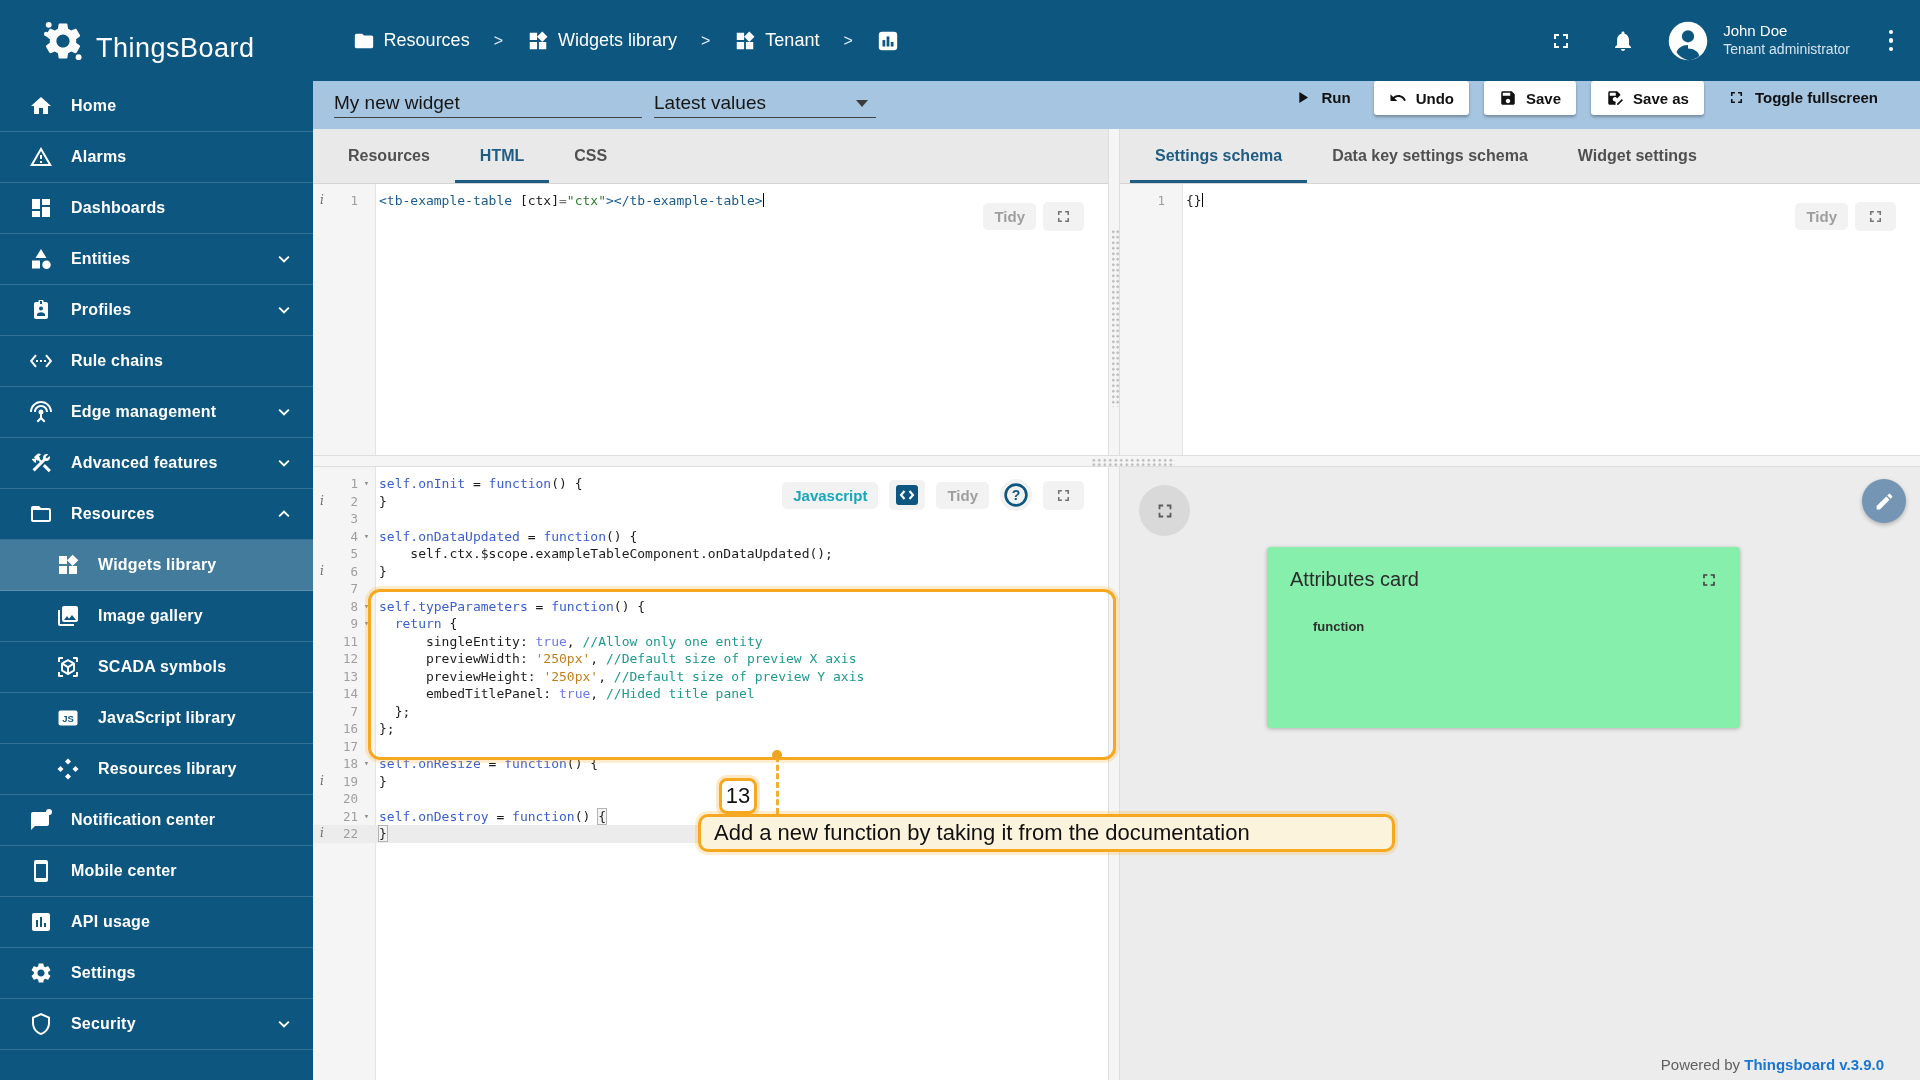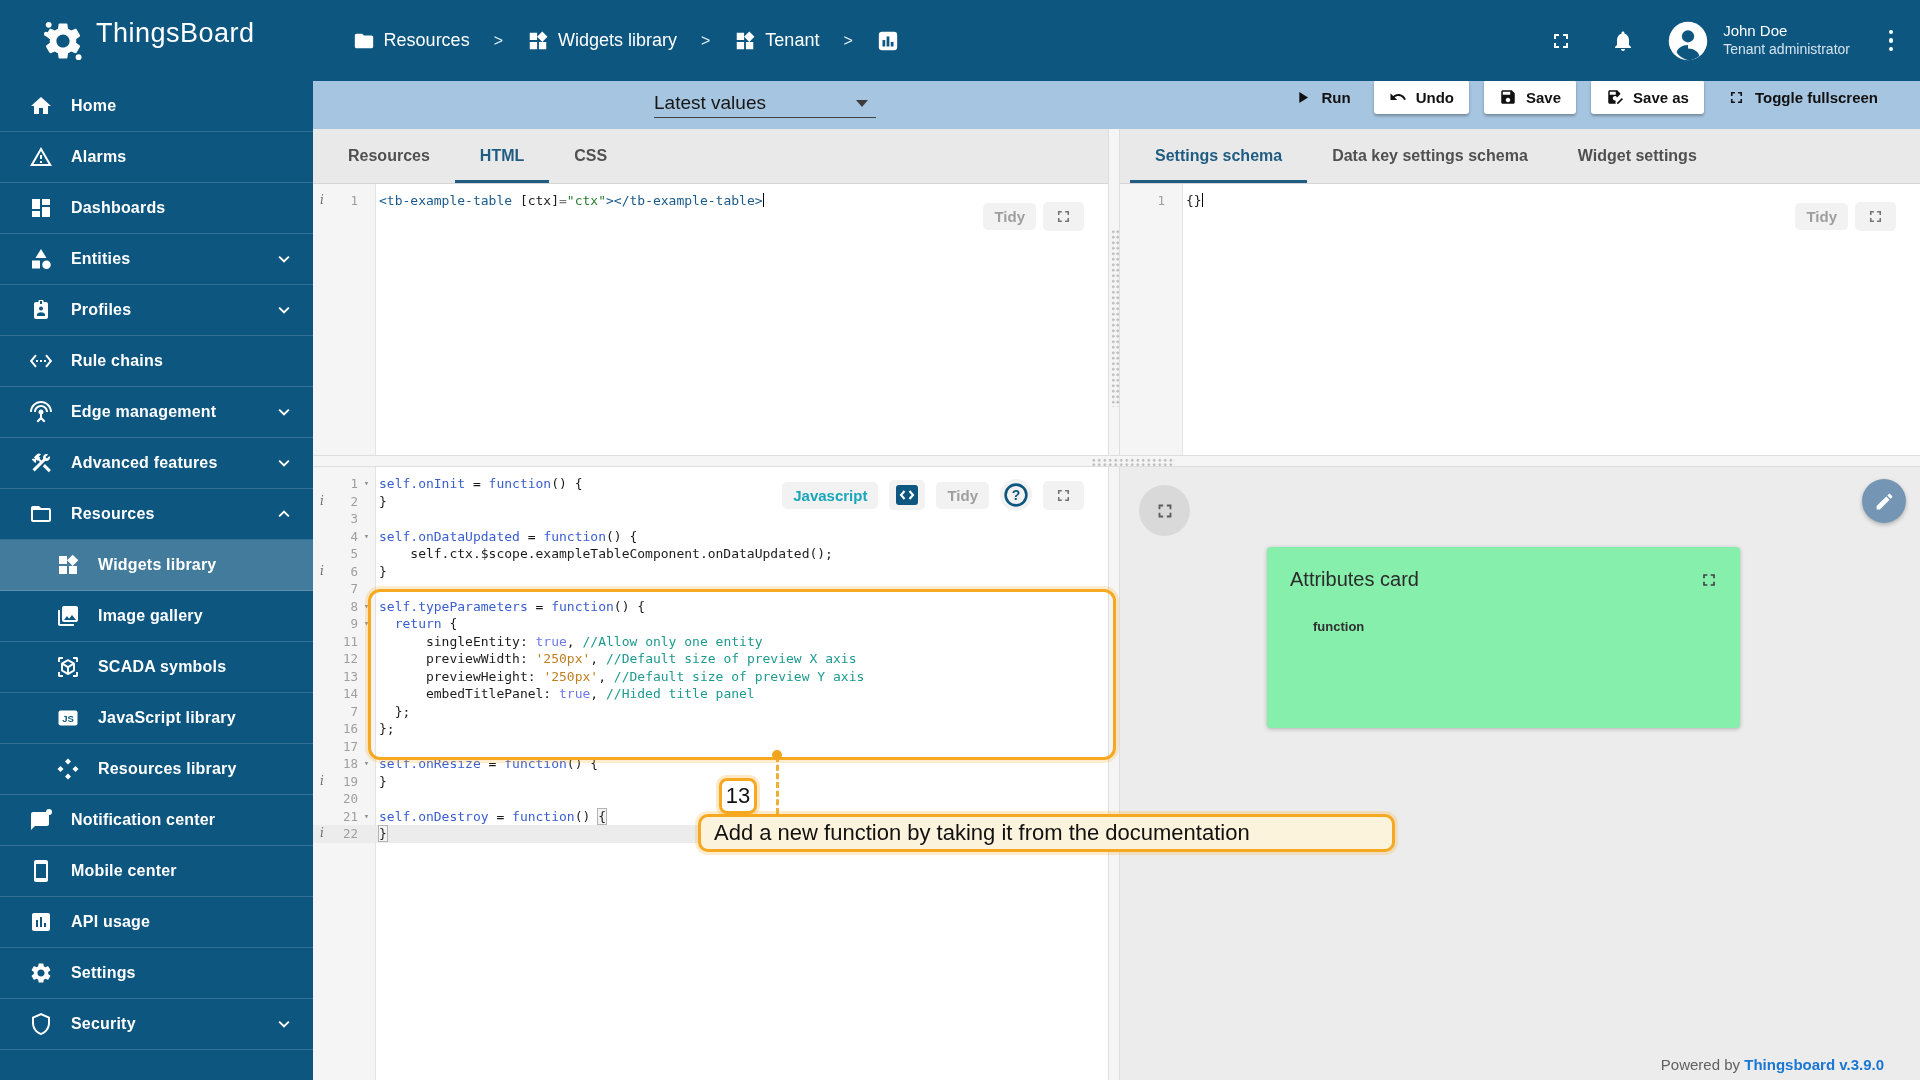--- a/index.html
+++ b/index.html
@@ -1,21 +1,21 @@
 <!DOCTYPE html>
 <html><head>
 <meta charset="utf-8">
 <style>
   html,body{margin:0;padding:0;}
   body{width:1920px;height:1080px;position:relative;overflow:hidden;background:#fff;
        font-family:"Liberation Sans","DejaVu Sans",sans-serif;-webkit-font-smoothing:antialiased;}
 
   
   #header{position:absolute;left:0;top:0;width:1920px;height:81px;background:#0d5680;display:flex;align-items:center;color:#fff;z-index:10;}
-  .logo{display:flex;align-items:flex-start;gap:10px;margin-left:40px;cursor:pointer;}
+  .logo{display:flex;align-items:flex-end;gap:10px;margin-left:40px;cursor:pointer;}
   .logo-icon{width:46px;height:46px;display:flex;align-items:center;justify-content:center;color:#fff;}
   .logo-icon svg{width:44px;height:44px;}
   .logo-text{font-size:27px;font-weight:500;letter-spacing:.5px;}
   #breadcrumbs{display:flex;align-items:center;margin-left:92px;font-size:18px;gap:6px;}
   .crumb{display:flex;align-items:center;gap:9px;padding:4px 6px;cursor:pointer;}
   .crumb .icon svg{width:22px;height:22px;display:block;}
   .crumb-sep{margin:0 12px;font-size:16px;color:#e8f1f8;}
   .header-right{position:absolute;right:14px;top:0;height:81px;display:flex;align-items:center;}
   .hdr-icon-btn{width:40px;height:40px;display:flex;align-items:center;justify-content:center;cursor:pointer;color:#fff;}
   .hdr-icon-btn svg{width:24px;height:24px;}
@@ -41,21 +41,21 @@
   .side-item .chev svg{width:22px;height:22px;display:block;}
 
   
   #toolbar{position:absolute;left:313px;top:81px;right:0;height:48px;background:#a6c5e0;z-index:8;}
   #widget-title-input{position:absolute;left:21px;top:8px;width:308px;height:28px;background:transparent;border:none;
       border-bottom:1.6px solid #424242;font-size:19px;color:#161616;outline:none;padding:0;font-family:inherit;}
   #widget-type-select{position:absolute;left:341px;top:8px;width:222px;height:28px;border-bottom:1.6px solid #424242;
       font-size:19px;color:#161616;display:flex;align-items:center;cursor:pointer;}
   #widget-type-select .sel-caret{margin-left:auto;margin-right:8px;width:0;height:0;border-left:6px solid transparent;
       border-right:6px solid transparent;border-top:7px solid #3c3c3c;}
-  .toolbar-actions{position:absolute;right:34px;top:0;height:32px;display:flex;align-items:center;gap:15px;}
+  .toolbar-actions{position:absolute;right:34px;top:0;height:32px;display:flex;gap:15px;}
   .flat-btn{display:flex;align-items:center;gap:9px;font-size:15px;font-weight:700;color:#111;background:transparent;
       border:none;cursor:pointer;padding:6px 8px;font-family:inherit;}
   .flat-btn svg{width:19px;height:19px;}
   .raised-btn{display:flex;align-items:center;gap:9px;font-size:15px;font-weight:700;color:#111;background:#fff;
       border:none;border-radius:3px;height:34px;padding:0 15px;cursor:pointer;box-shadow:0 2px 3px rgba(0,0,0,.3);font-family:inherit;}
   .raised-btn svg{width:18px;height:18px;}
 
   
   #top-editor{position:absolute;left:313px;top:129px;width:795px;height:326px;background:#fff;}
   #schema-panel{position:absolute;left:1120px;top:129px;width:800px;height:326px;background:#fff;}
@@ -399,20 +399,21 @@
       <span class="lbl">Security</span>
       <span class="chev">
         <svg viewBox="0 0 24 24" fill="currentColor">
           <path d="M7.4 8.6 12 13.2l4.6-4.6L18 10l-6 6-6-6z"></path>
         </svg>
       </span>
     </div>
   </aside>
 
 <div id="toolbar">
+  <input id="widget-title-input" value="My new widget" style="">
   <div id="widget-type-select">
     <span>Latest values</span>
     <span class="sel-caret"></span>
   </div>
   <div class="toolbar-actions">
     <button class="flat-btn">
       <svg viewBox="0 0 24 24" fill="#111">
           <path d="M8 5v14l11-7z"></path>
         </svg>
       <span>Run</span>

